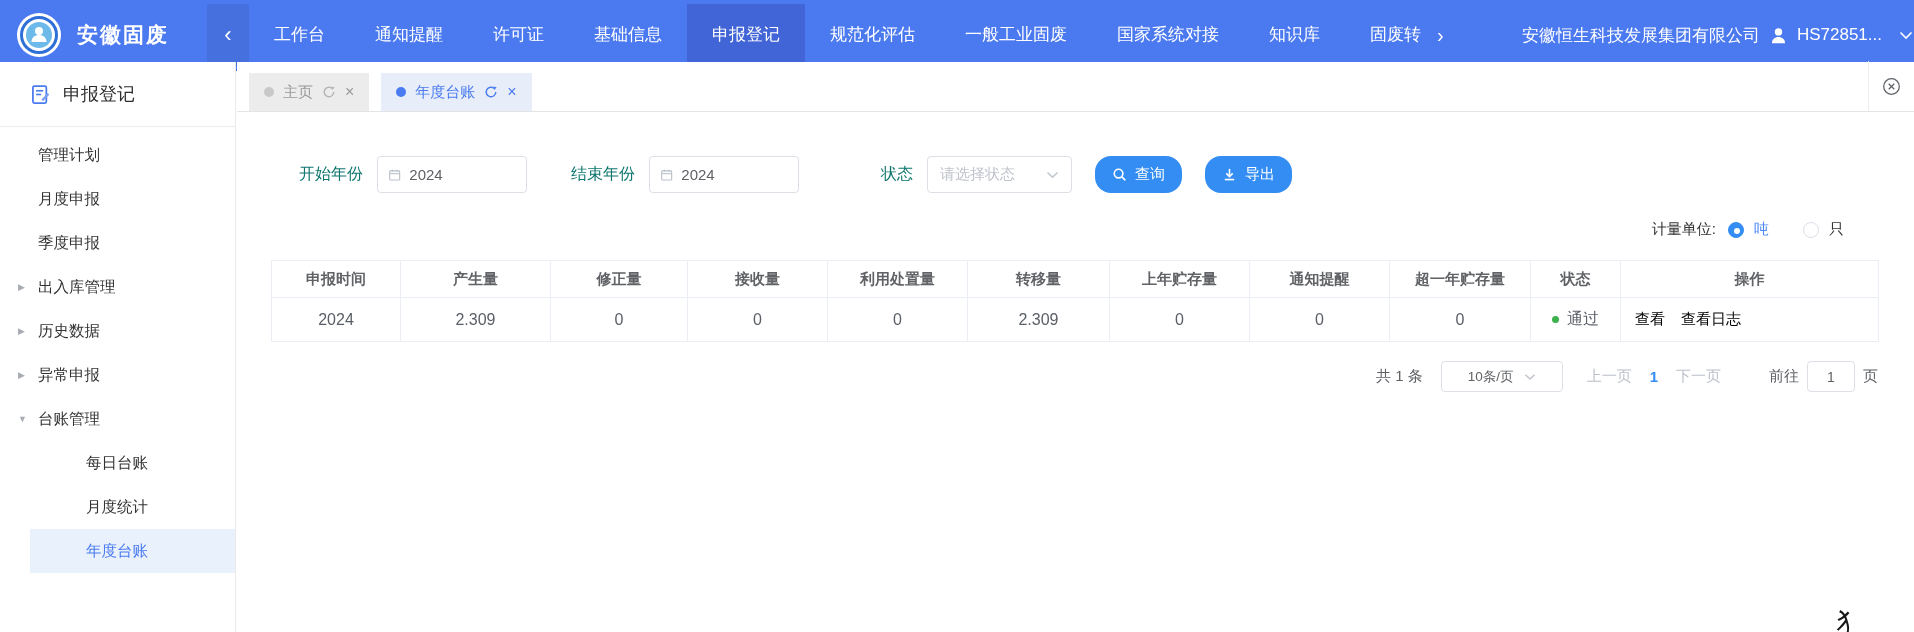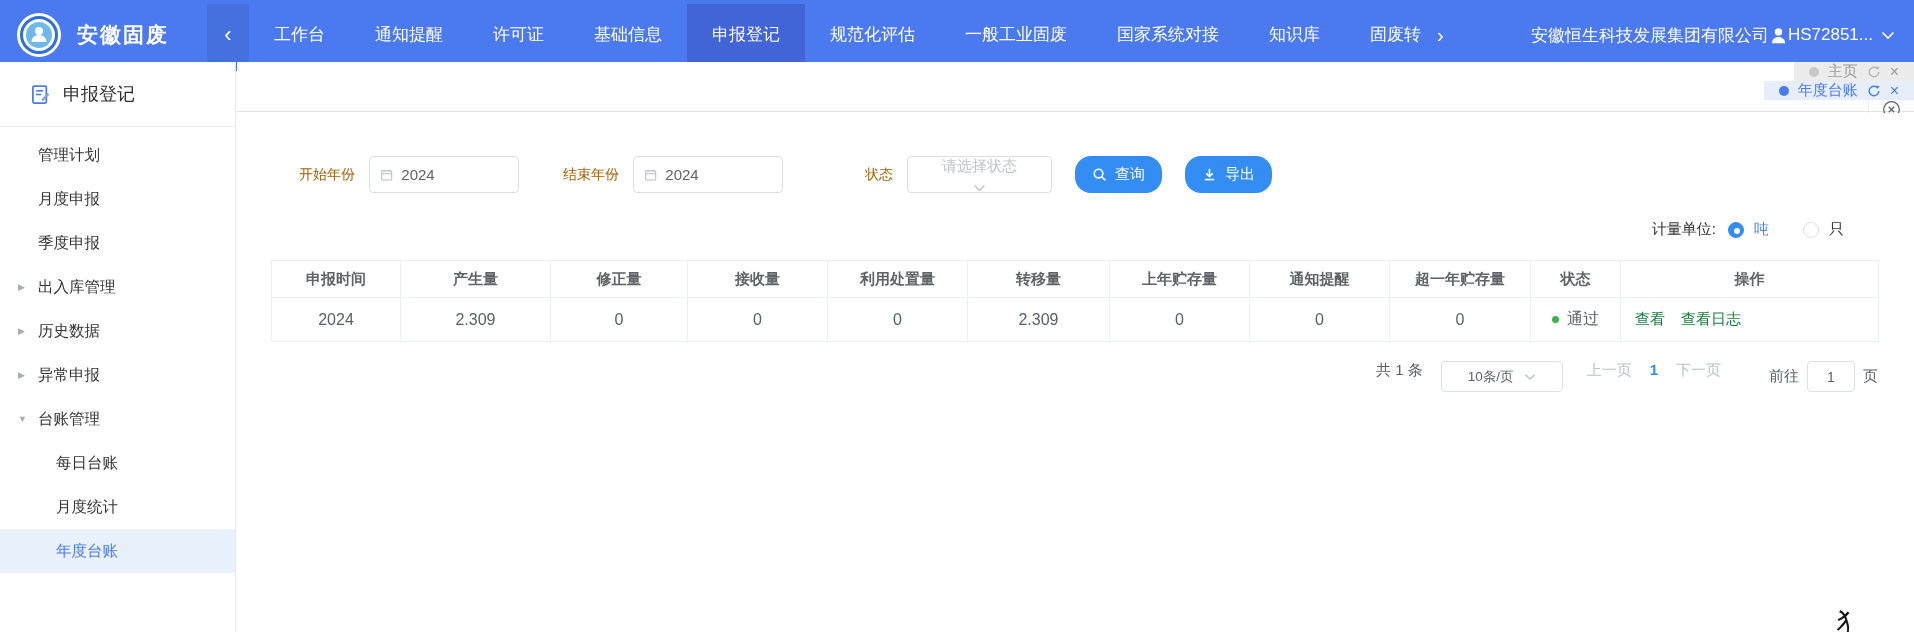--- a/index.html
+++ b/index.html
@@ -14,64 +14,64 @@
             color:#fff; border-bottom:1px solid #3c66d8; }
   .logo { width:46px; height:46px; margin-left:16px; flex:0 0 auto; }
   .brand { font-size:21px; font-weight:bold; margin:0 38px 0 15px; letter-spacing:2px; white-space:nowrap; }
   .nav-back { width:42px; height:62px; display:flex; align-items:center; justify-content:center;
               background:rgba(0,0,0,0.07); font-size:22px; cursor:pointer; }
   .nav-items { display:flex; height:62px; }
   .nav-item { padding:0 25px; line-height:62px; font-size:17px; white-space:nowrap; cursor:pointer; }
   .nav-item.active { background:#4164d6; }
   .nav-item.clipped { padding-right:8px; }
   .nav-scroll { line-height:62px; font-size:20px; padding:0 8px; cursor:pointer; }
-  .nav-right { margin-left:auto; display:flex; align-items:center; padding-right:19px; }
+  .nav-right { margin-left:auto; display:flex; align-items:center; padding-right:1px; gap:9px; }
   .company { font-size:17px; white-space:nowrap; }
   .username { font-size:17px; white-space:nowrap; }
   .chev-down { margin-left:8px; }
 
   
   .sidebar { position:absolute; top:62px; left:0; width:236px; bottom:0; background:#fff;
              border-right:1px solid #e9e9e9; }
   .sidebar-header { height:65px; display:flex; align-items:center; gap:12px; padding-left:30px;
                     border-bottom:1px solid #ececec; }
   .sidebar-title { font-size:18px; color:#2d2d2d; }
   .menu { padding-top:6px; }
   .menu-item { height:44px; display:flex; align-items:center; padding-left:38px; font-size:15.5px;
                color:#333; position:relative; cursor:pointer; white-space:nowrap; }
   .menu-item .caret { position:absolute; left:18px; font-size:9px; color:#a8abb2; }
-  .submenu-item { padding-left:56px; }
+  .submenu-item { padding-left:56px;margin-left:30px; }
   .submenu-item.active { background:#e9f1fd; color:#4a7bf0; }
 
   
   .tabbar { position:absolute; left:237px; top:62px; right:0; height:50px; background:#fff;
-            border-bottom:1px solid #e4e4e4; display:flex; align-items:flex-end;flex-direction:column; }
+            border-bottom:1px solid #e4e4e4; display:flex; align-items:flex-end; }
   .tab { height:38px; margin-left:12px; display:inline-flex; align-items:center; gap:9px;
          padding:0 15px; background:#ececec; font-size:15px; color:#999; cursor:pointer; white-space:nowrap; }
   .tab.active { background:#e7edf9; color:#4a7bf0; }
   .tab .dot { width:10px; height:10px; border-radius:50%; background:#c8c8c8; flex:0 0 auto; }
   .tab.active .dot { background:#4a7bf0; }
   .tab .x { font-size:16px; line-height:1; }
   .close-all { margin-left:auto; width:46px; height:50px; display:flex; align-items:center;
                justify-content:center; border-left:1px solid #ededed; cursor:pointer; }
 
   
   .content { position:absolute; left:237px; top:113px; right:0; bottom:0; background:#fff; overflow:hidden; }
 
   .filter-row { display:flex; align-items:center; margin:43px 0 0 62px; }
-  .f-label { font-size:14px; color:#a16207; margin-right:14px; white-space:nowrap; }
+  .f-label { font-size:16px; color:#0f766e; margin-right:14px; white-space:nowrap; }
   .input-box { width:150px; height:37px; border:1px solid #dcdfe6; border-radius:4px;
                display:flex; align-items:center; padding:0 10px; gap:8px; background:#fff; }
   .input-box input { border:none; outline:none; width:100%; font-size:15px; color:#606266;
                      font-family:inherit; background:transparent; }
   .gap-lg { margin-left:44px; }
   .gap-xl { margin-left:82px; }
   .select-box { width:145px; height:37px; border:1px solid #dcdfe6; border-radius:4px;
                 display:flex; align-items:center; justify-content:space-between;
-                padding:0 12px; cursor:pointer;flex-direction:column; }
+                padding:0 12px; cursor:pointer; }
   .placeholder { font-size:15px; color:#c0c4cc; }
   .btn { height:37px; margin-left:23px; padding:0 17px; background:#338df2; color:#fff;
          border:none; border-radius:16px; display:inline-flex; align-items:center; gap:8px;
          font-size:15px; cursor:pointer; font-family:inherit; }
 
   .unit-row { display:flex; align-items:center; justify-content:flex-end;
               margin:27px 70px 0 0; font-size:15px; color:#333; }
   .unit-label { margin-right:12px; }
   .radio-group { display:flex; align-items:center; gap:10px; cursor:pointer; }
   .radio-group + .radio-group { margin-left:34px; }
@@ -82,23 +82,23 @@
   .radio-label.checked-label { color:#4a86f7; }
 
   table.grid { margin:21px 0 0 34px; border-collapse:collapse; table-layout:fixed; width:1607px; }
   .grid th { border:1px solid #ebeef5; height:37px; font-size:15px; color:#606266;
              font-weight:bold; text-align:center; background:#fff; }
   .grid td { border:1px solid #ebeef5; height:44px; font-size:16px; color:#5a5e66; text-align:center; }
   .status-cell { color:#333; }
   .status-dot { display:inline-block; width:7px; height:7px; border-radius:50%;
                 background:#3cb14c; margin-right:8px; vertical-align:middle; }
   .ops-cell { text-align:left !important; padding-left:14px; }
-  .link { color:#15803d; font-size:15px; margin-right:16px; cursor:pointer; text-decoration:none; }
-
-  .pagination { display:flex; align-items:flex-start; justify-content:flex-end;
+  .link { color:#000000; font-size:15px; margin-right:16px; cursor:pointer; text-decoration:none; }
+
+  .pagination { display:flex; align-items:center; justify-content:flex-end;
                 margin:19px 36px 0 0; font-size:15px; color:#606266;padding-left:44px; }
   .pg-total { margin-right:18px; }
   .pg-size { width:122px; height:31px; border:1px solid #dcdfe6; border-radius:4px;
              display:flex; align-items:center; justify-content:center; gap:10px;
              font-size:13.5px; color:#606266; cursor:pointer; }
   .pg-nav { color:#bcc0c9; margin:0 10px; cursor:default; }
   .pg-prev { margin-left:24px; }
   .pg-cur { color:#338df2; font-weight:bold; margin:0 8px; cursor:pointer; }
   .pg-goto { display:flex; align-items:center; gap:8px; margin-left:38px; color:#606266; }
   .pg-goto input { width:48px; height:31px; border:1px solid #dcdfe6; border-radius:4px;

